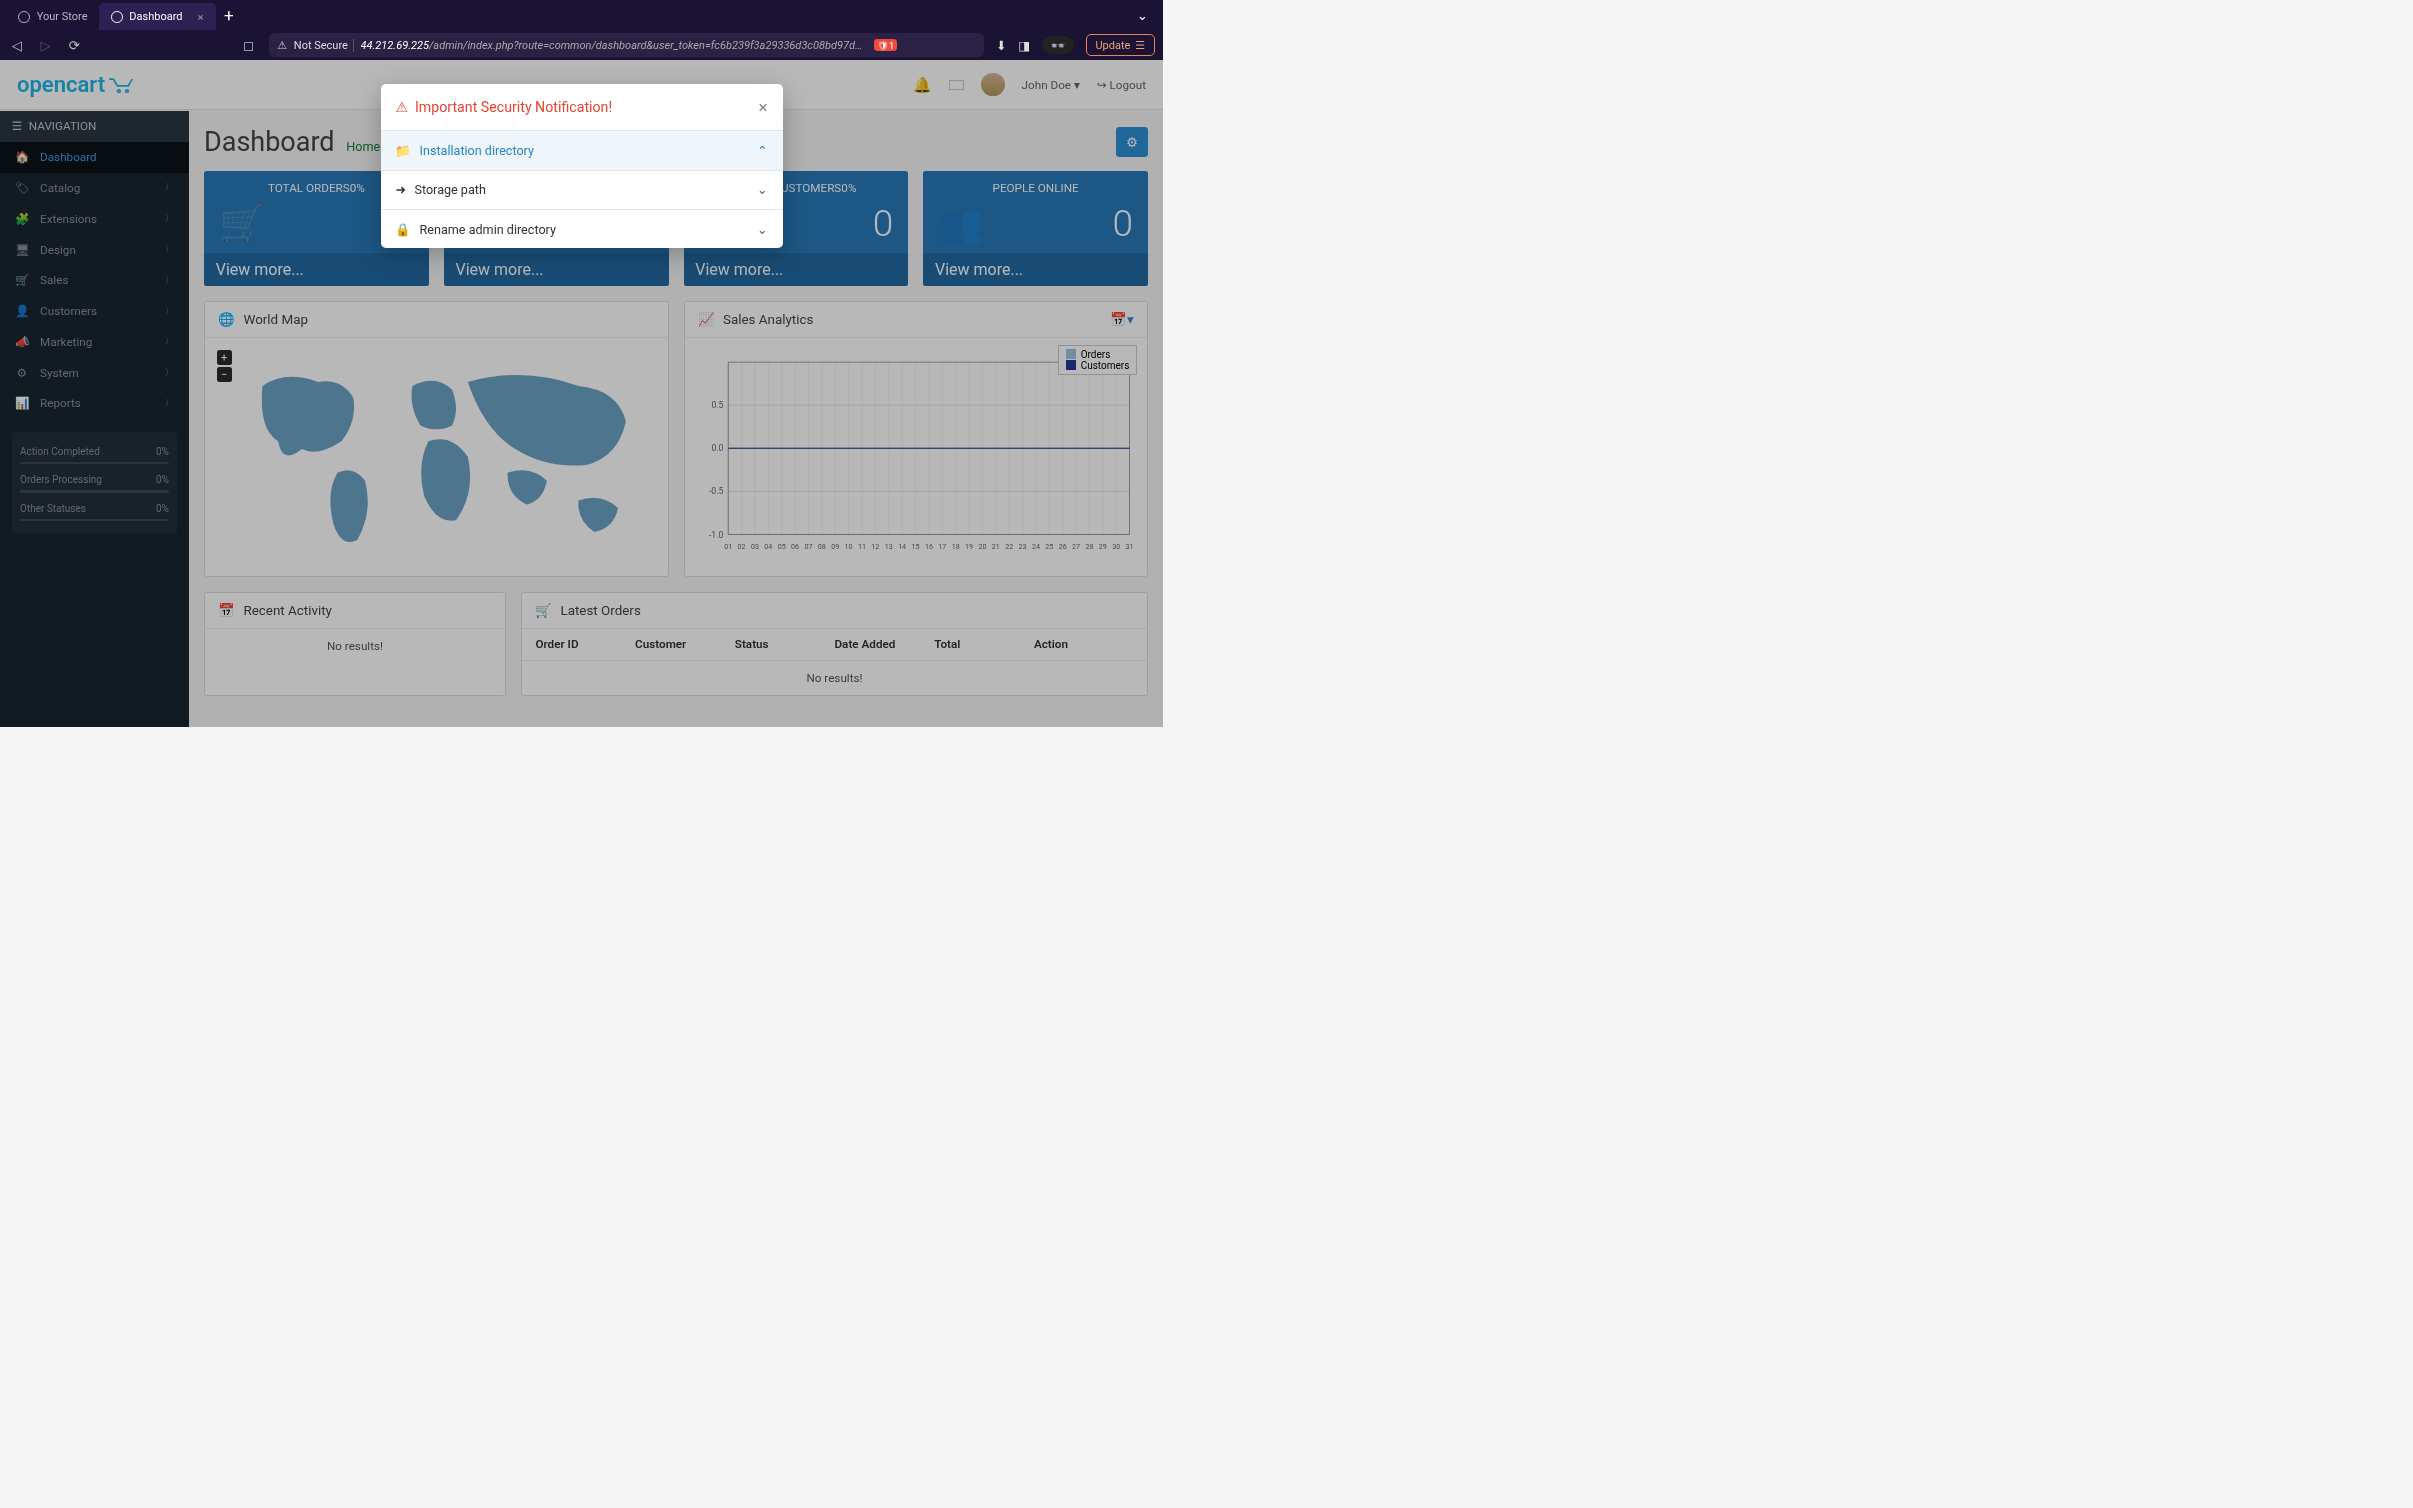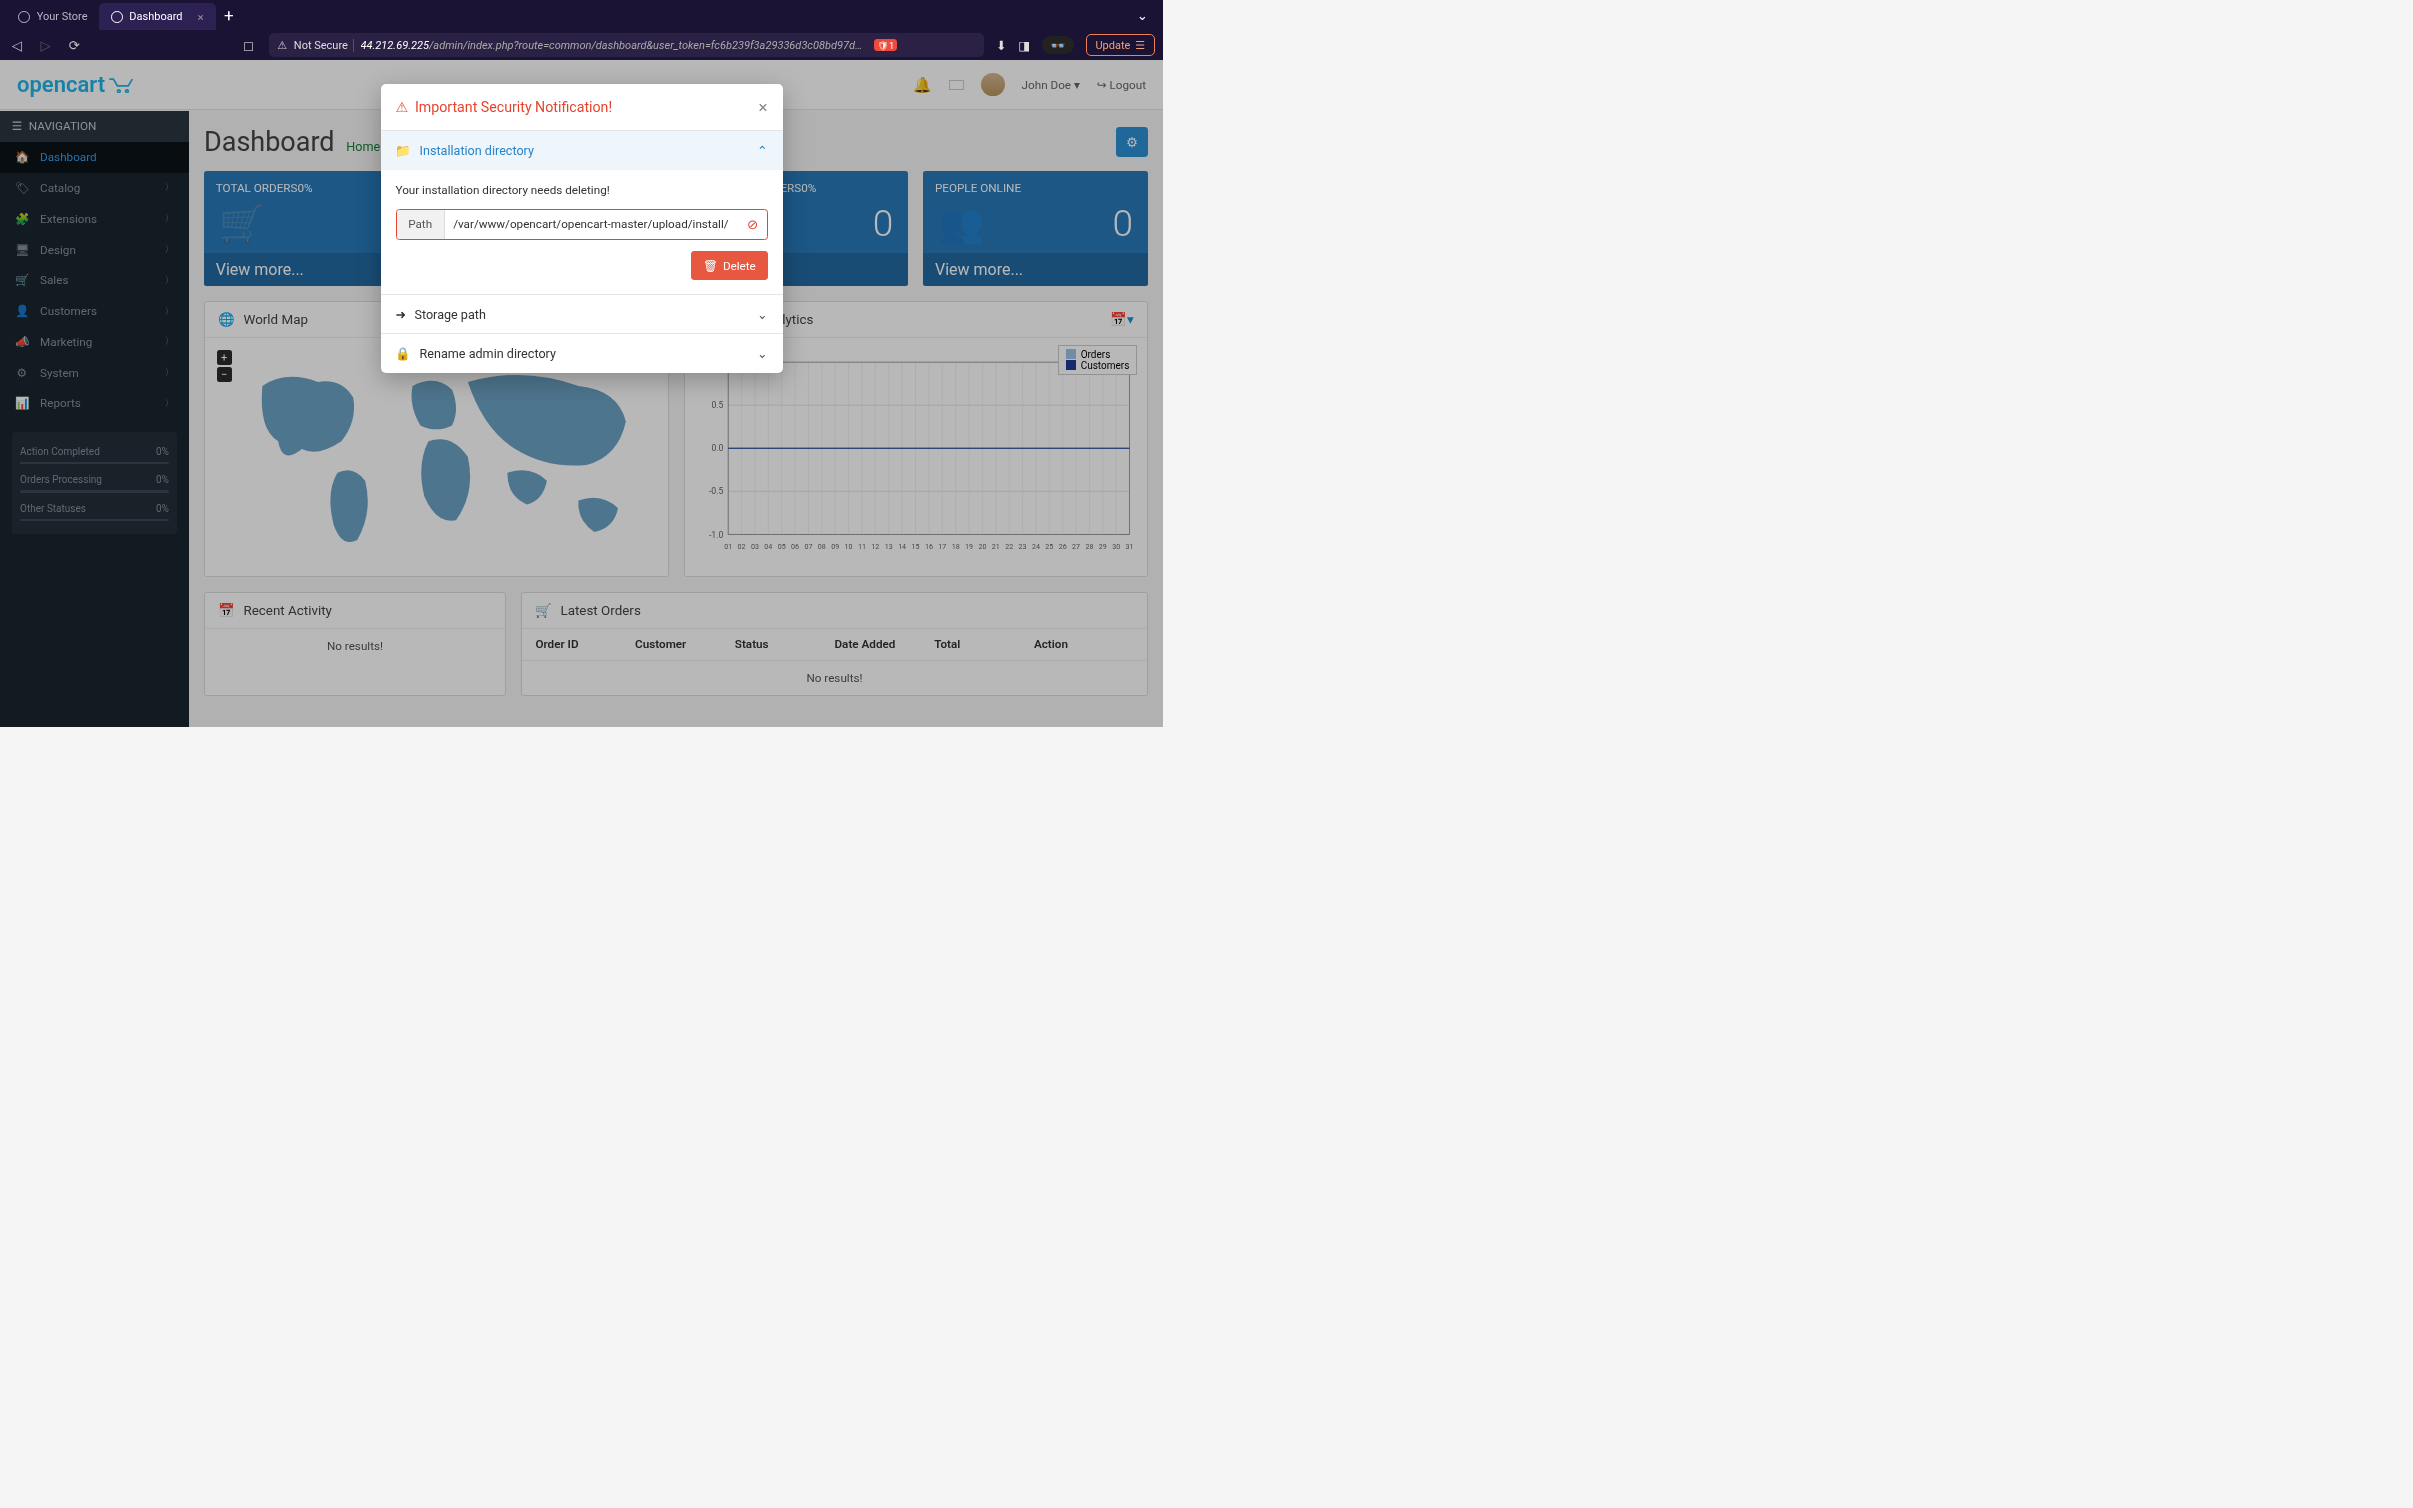--- a/index.html
+++ b/index.html
@@ -51,21 +51,21 @@
 
 
 .content { position: absolute; left: 189px; right: 0; top: 111px; bottom: 0; padding: 15px; overflow: hidden; }
 .page-head { display: flex; align-items: center; margin-bottom: 13.4px; }
 .page-title { font-size: 27px; color: #444; font-weight: 400; }
 .breadcrumb { font-size: 12.6px; color: #15803d; margin-left: 11.7px; margin-top: 8.4px; }
 .gear-btn { margin-left: auto; background: #2d8fd6; color: #fff; width: 32px; height: 30px; border-radius: 3.4px; display: flex; align-items: center; justify-content: center; font-size: 13.4px; }
 
 .tiles { display: flex; gap: 15px; margin-bottom: 15px; }
 .tile { flex: 1; background: #2879b9; color: #fff; border-radius: 2.5px; overflow: hidden; }
-.tile-head { display: flex; justify-content: flex-start; padding: 10px 11.7px 0; font-size: 11.7px; }
+.tile-head { display: flex; justify-content: center; padding: 10px 11.7px 0; font-size: 11.7px; }
 .tile-body { display: flex; align-items: center; justify-content: space-between; padding: 6.7px 15px 8.4px; }
 .tile-icon { font-size: 37px; color: rgba(255,255,255,0.35); }
 .tile-val { font-size: 37px; font-weight: 300; }
 .tile-foot { background: rgba(0,0,0,0.12); padding: 6.7px 11.7px; font-size: 16px; }
 
 .row-panels { display: flex; gap: 15px; margin-bottom: 15px; }
 .panel { flex: 1; background: #fff; border: 0.8px solid #ddd; border-radius: 2.5px; }
 .panel-head { padding: 10px 13.4px; font-size: 13.4px; color: #444; display: flex; align-items: center; gap: 8.4px; border-bottom: 0.8px solid #eee; }
 .panel-head .right-icon { margin-left: auto; color: #2a8ad0; }
 .panel-body { padding: 10px; position: relative; min-height: 235px; }
@@ -441,32 +441,20 @@
         <span>Important Security Notification!</span>
       </div>
       <div class="modal-close">×</div>
     </div>
     <div class="accordion-item">
       <div class="acc-head expanded">
         <span>📁</span>
         <span>Installation directory</span>
         <span class="acc-chev" style="color:#2984c9">⌃</span>
       </div>
-      <div class="acc-body clearfix">
-        <div class="acc-msg">Your installation directory needs deleting!</div>
-        <div class="input-group">
-          <div class="ig-label">Path</div>
-          <input class="ig-input" readonly="" value="/var/www/opencart/opencart-master/upload/install/" style="">
-          <div class="ig-warn">⊘</div>
-        </div>
-        <button class="btn-delete">
-          <span>🗑</span>
-          <span>Delete</span>
-        </button>
-      </div>
     </div>
     <div class="accordion-item">
       <div class="acc-head plain">
         <span>➜</span>
         <span>Storage path</span>
         <span class="acc-chev">⌄</span>
       </div>
     </div>
     <div class="accordion-item" style="border-bottom:none">
       <div class="acc-head plain">

